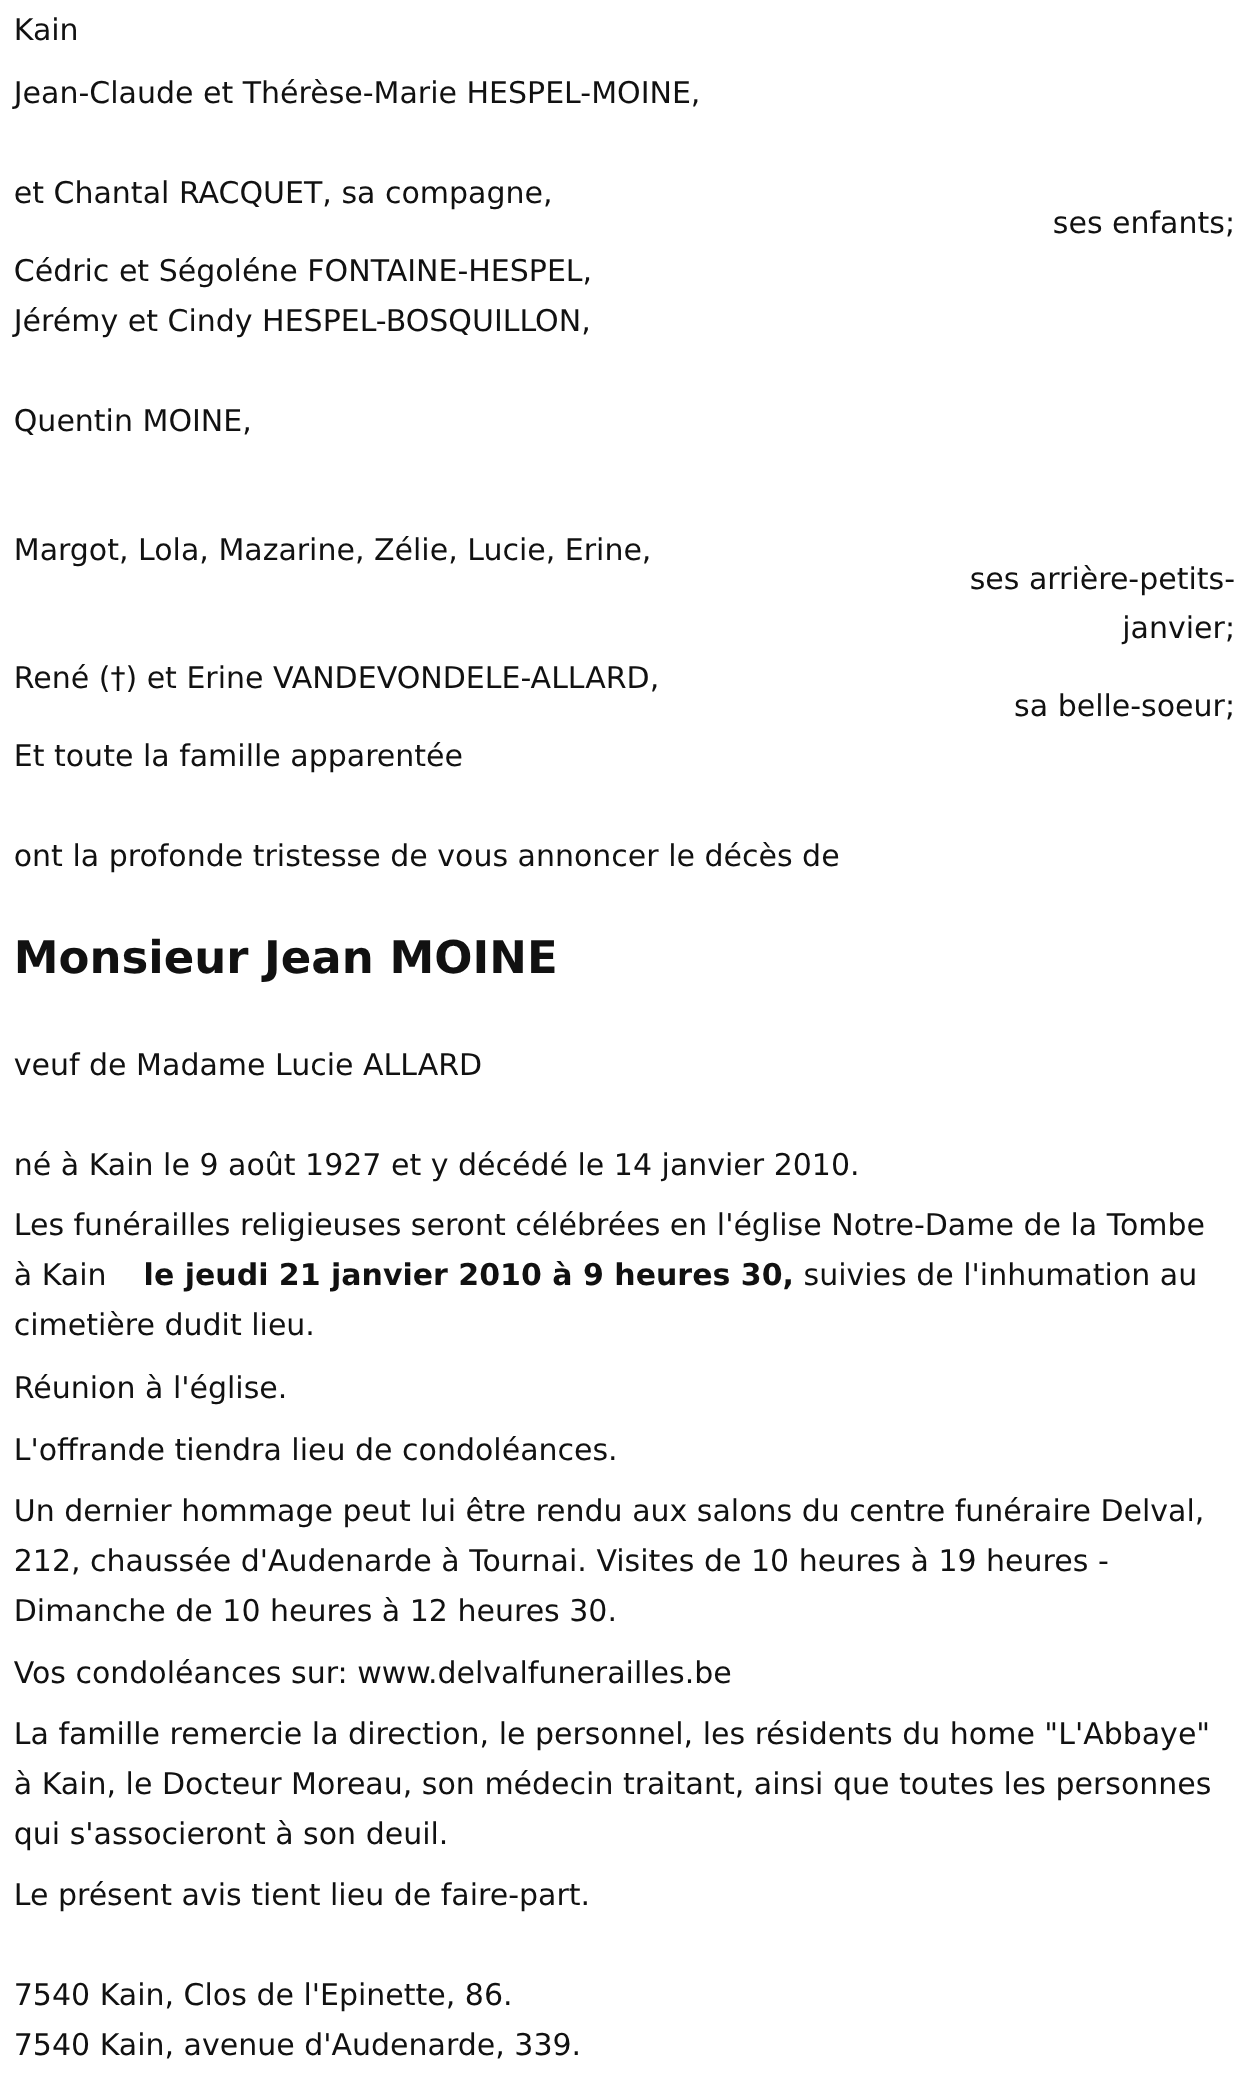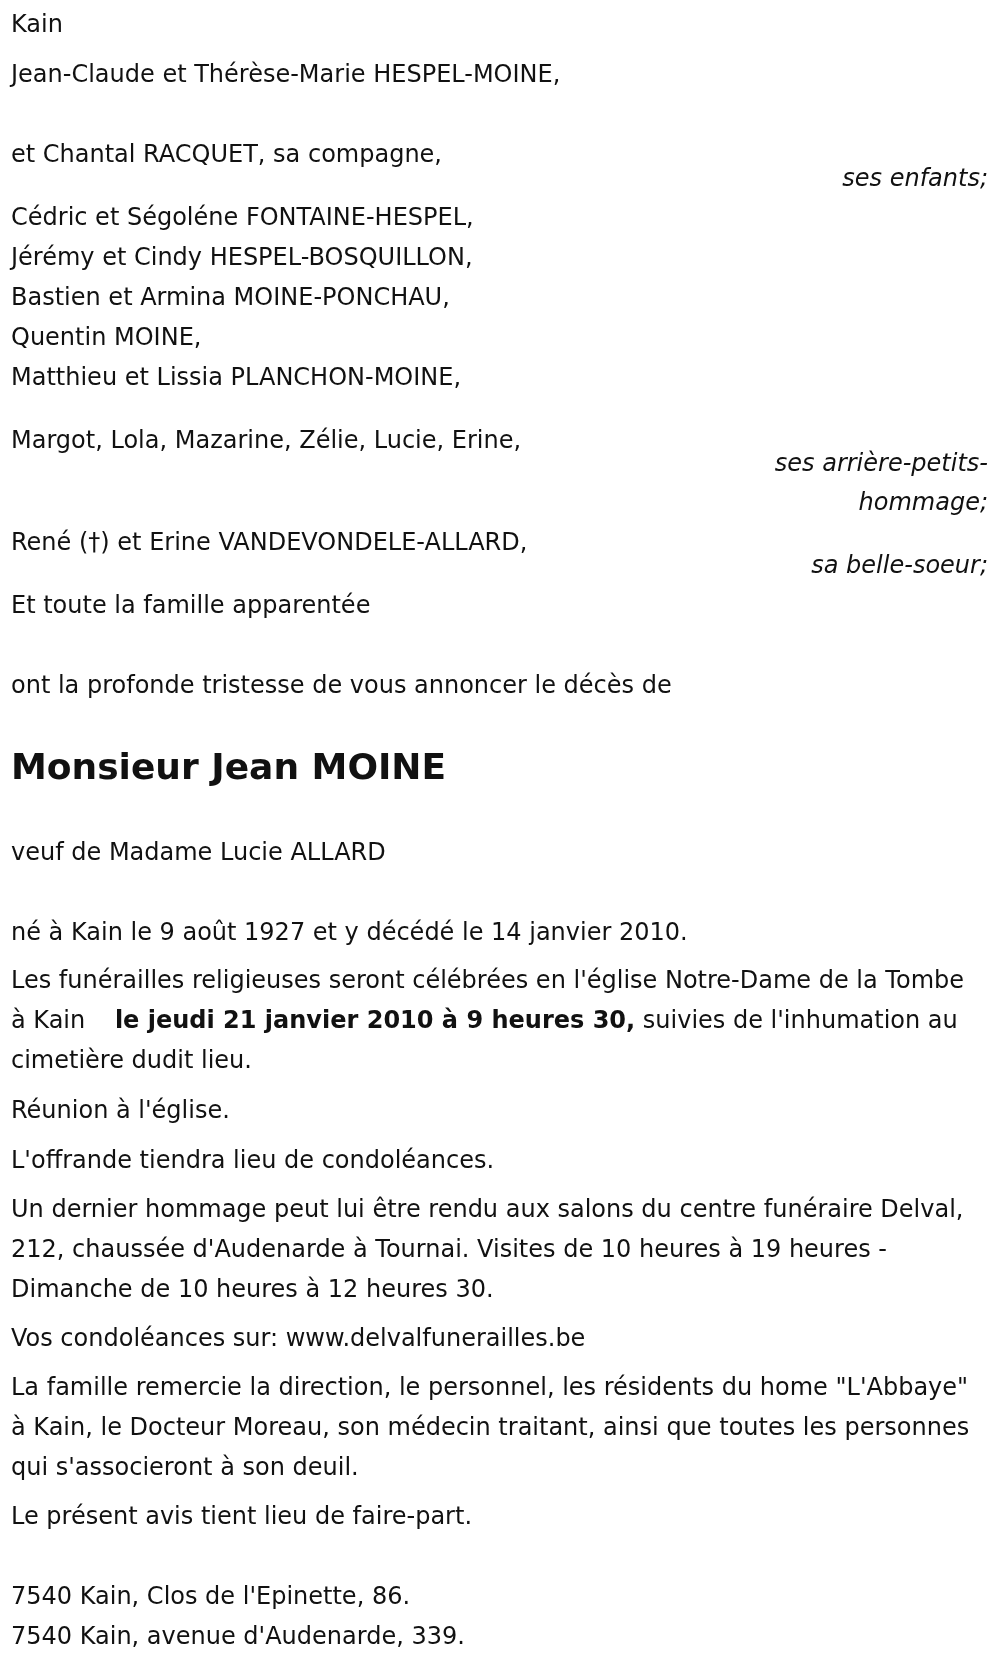--- a/index.html
+++ b/index.html
@@ -5,45 +5,43 @@
   html, body { margin: 0; padding: 0; background: #ffffff; }
   body {
     width: 1000px; height: 1675px; overflow: hidden;
     font-family: "DejaVu Sans", sans-serif;
     color: #111111;
     font-size: 24px;
     line-height: 40px;
   }
   .page { position: relative; width: 1000px; height: 1229px; }
   .row { position: absolute; left: 11px; white-space: nowrap; }
-  .rel { position: absolute; right: 12px; text-align: right; font-style: italic; white-space: nowrap; }
+  .rel { position: absolute; right: 12px; text-align: right; white-space: nowrap; }
   .heading { position: absolute; left: 11px; font-weight: bold; font-size: 36px; line-height: 48px; white-space: nowrap; }
   .para { position: absolute; left: 11px; width: 975px; }
   b { font-weight: bold; margin-left: 22px; }
 </style>
 </head>
 <body>
 
 <div class="page">
 
   <div class="row" style="top:4px">Kain</div>
 
   <div class="row" style="top:54px">Jean-Claude et Thérèse-Marie HESPEL-MOINE,</div>
   <div class="row" style="top:134px">et Chantal RACQUET, sa compagne,</div>
   <div class="rel" style="top:158px">ses enfants;</div>
 
   <div class="row" style="top:197px">Cédric et Ségoléne FONTAINE-HESPEL,</div>
   <div class="row" style="top:237px">Jérémy et Cindy HESPEL-BOSQUILLON,</div>
-  <div class="row" style="top:277px">Bastien et Armina MOINE-PONCHAU,</div>
   <div class="row" style="top:317px">Quentin MOINE,</div>
-  <div class="row" style="top:357px">Matthieu et Lissia PLANCHON-MOINE,</div>
 
   <div class="row" style="top:420px">Margot, Lola, Mazarine, Zélie, Lucie, Erine,</div>
   <div class="rel" style="top:443px">ses arrière-petits-</div>
-  <div class="rel" style="top:482px">hommage;</div>
+  <div class="rel" style="top:482px">janvier;</div>
 
   <div class="row" style="top:522px">René (†) et Erine VANDEVONDELE-ALLARD,</div>
   <div class="rel" style="top:545px">sa belle-soeur;</div>
 
   <div class="row" style="top:585px">Et toute la famille apparentée</div>
 
   <div class="row" style="top:665px">ont la profonde tristesse de vous annoncer le décès de</div>
 
   <div class="heading" style="top:743px">Monsieur Jean MOINE</div>
 

